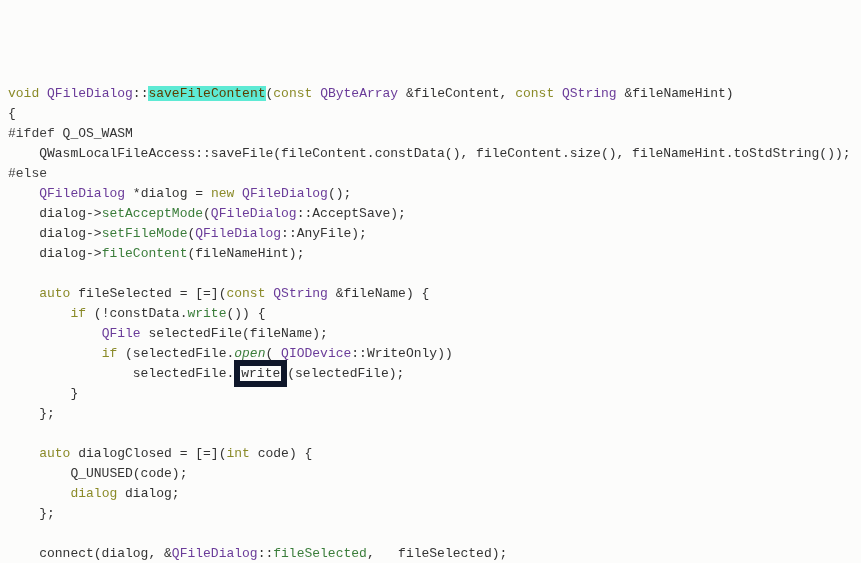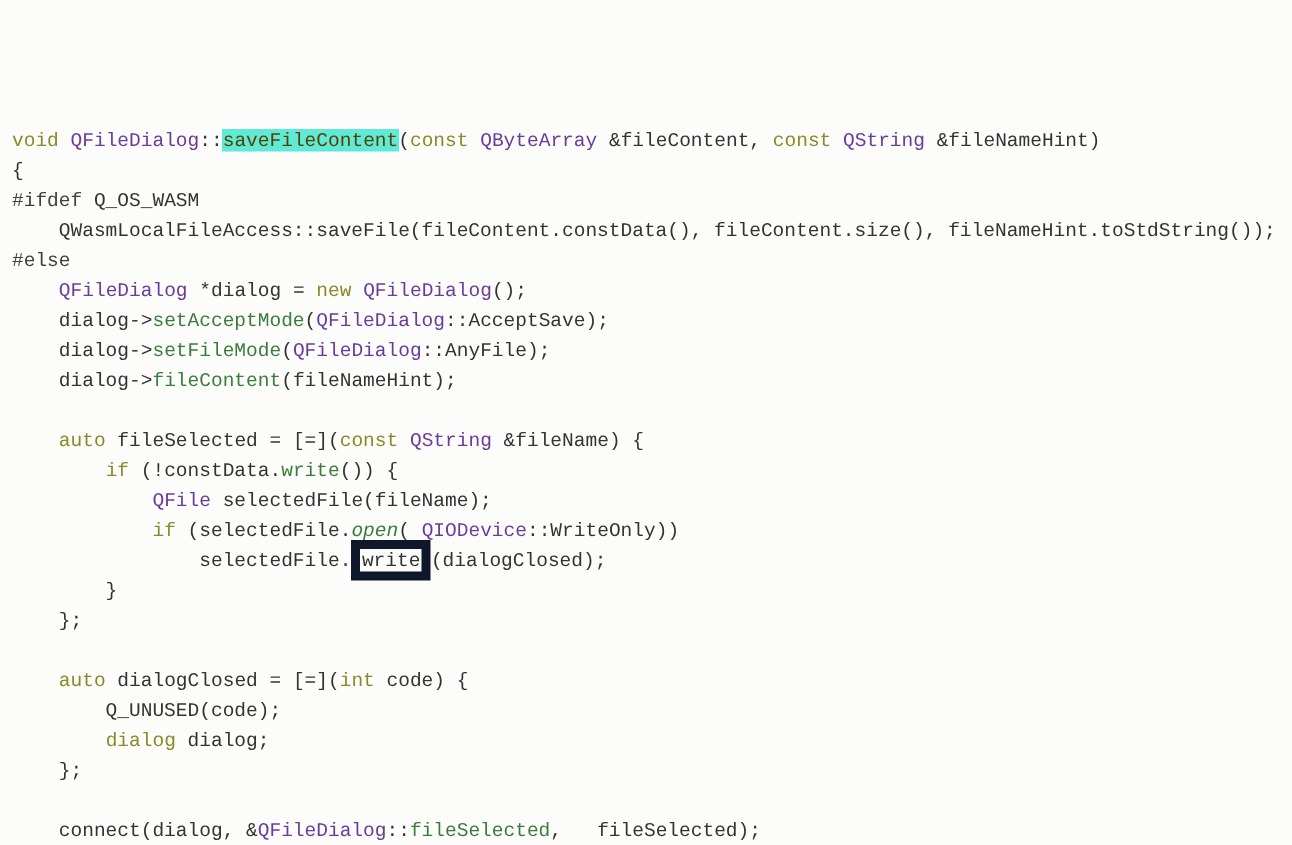--- a/index.html
+++ b/index.html
@@ -32,21 +32,21 @@
 <span class="pp">#else</span>
 <span><span>    </span><span class="type">QFileDialog</span><span> *dialog = </span><span class="kw">new</span><span> </span><span class="type">QFileDialog</span><span>();</span></span>
 <span><span>    dialog-&gt;</span><span class="fn">setAcceptMode</span><span>(</span><span class="type">QFileDialog</span><span>::AcceptSave);</span></span>
 <span><span>    dialog-&gt;</span><span class="fn">setFileMode</span><span>(</span><span class="type">QFileDialog</span><span>::AnyFile);</span></span>
 <span><span>    dialog-&gt;</span><span class="fn">fileContent</span><span>(fileNameHint);</span></span>
 <span></span>
 <span><span>    </span><span class="kw">auto</span><span> fileSelected = [=](</span><span class="kw">const</span><span> </span><span class="type">QString</span><span> &amp;fileName) {</span></span>
 <span><span>        </span><span class="kw">if</span><span> (!constData.</span><span class="fn">write</span><span>()) {</span></span>
 <span><span>            </span><span class="type">QFile</span><span> selectedFile(fileName);</span></span>
 <span><span>            </span><span class="kw">if</span><span> (selectedFile.</span><span class="fn ital">open</span><span>( </span><span class="type">QIODevice</span><span>::WriteOnly))</span></span>
-<span><span>                selectedFile.</span><span class="box">write</span><span>(dialogClosed);</span></span>
+<span><span>                selectedFile.</span><span class="box">write</span><span>(selectedFile);</span></span>
 <span>        }</span>
 <span>    };</span>
 <span></span>
 <span><span>    </span><span class="kw">auto</span><span> dialogClosed = [=](</span><span class="kw">int</span><span> code) {</span></span>
 <span>        Q_UNUSED(code);</span>
 <span><span>        </span><span class="kw">dialog</span><span> dialog;</span></span>
 <span>    };</span>
 <span></span>
 <span><span>    connect(dialog, &amp;</span><span class="type">QFileDialog</span><span>::</span><span class="fn">fileSelected</span><span>,   fileSelected);</span></span>
 

